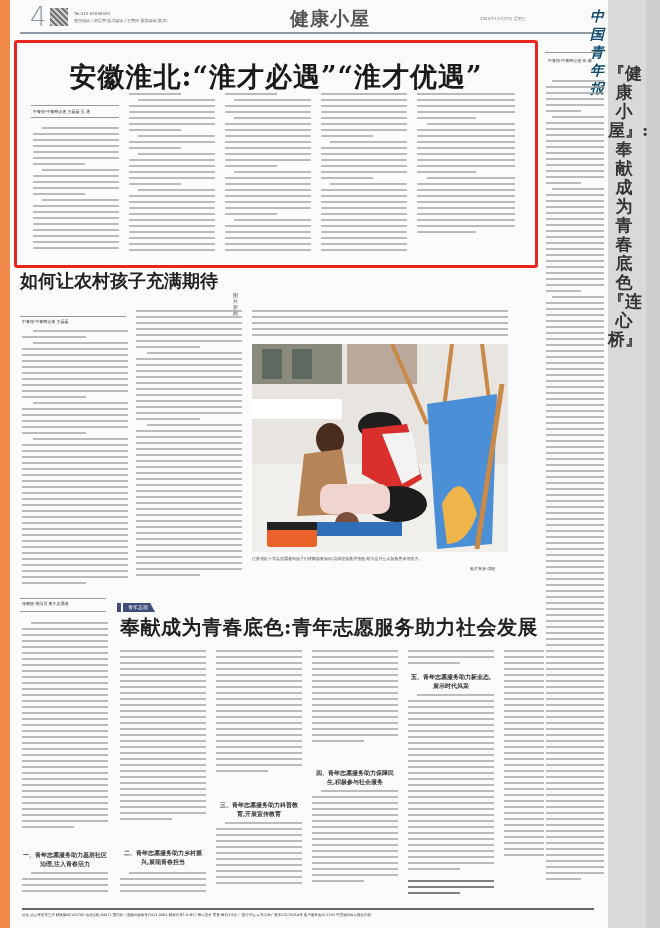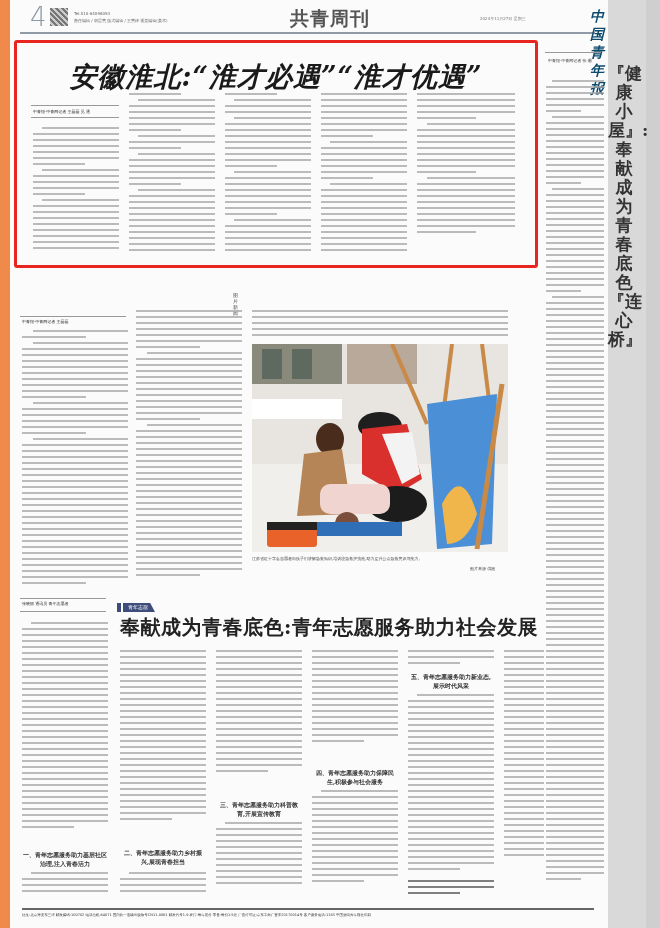--- a/index.html
+++ b/index.html
@@ -8,21 +8,21 @@
   .leftedge{position:absolute;left:0;top:0;width:10px;height:928px;background:#f08a4b;}
   .scroll{position:absolute;left:646px;top:0;width:14px;height:928px;background:#cfcfcf;}
   .mast{position:absolute;left:20px;top:4px;width:575px;height:28px;border-bottom:2px solid #8f9aa6;}
   .pgnum{position:absolute;left:10px;top:-2px;font-family:"DejaVu Sans",sans-serif;font-size:26px;color:#8d9aa7;font-weight:300;}
   .qr{position:absolute;left:30px;top:4px;width:18px;height:18px;background:repeating-linear-gradient(45deg,#777 0 2px,#ccc 2px 4px);}
   .mastmeta{position:absolute;left:54px;top:6px;font-size:4px;color:#666;line-height:7px;font-family:"DejaVu Sans",sans-serif;}
   .section{position:absolute;left:270px;top:2px;font-size:19px;font-weight:bold;color:#555;letter-spacing:1px;font-family:"DejaVu Serif",serif;}
   .date{position:absolute;left:460px;top:12px;font-size:4px;color:#777;font-family:"DejaVu Sans",sans-serif;}
   .brand{position:absolute;left:530px;top:4px;font-size:14px;color:#0c4a6e;font-style:italic;font-weight:bold;margin-left:40px;}
   .hl{position:absolute;left:14px;top:40px;width:518px;height:222px;border:3px solid #e8261f;border-radius:3px;}
-  .h1{position:absolute;left:0;width:100%;top:16px;text-align:center;font-size:27px;font-weight:bold;color:#1a1a1a;letter-spacing:1px;font-style:italic;}
+  .h1{position:absolute;left:0;width:100%;top:16px;text-align:center;font-size:27px;font-weight:bold;color:#1a1a1a;letter-spacing:1px;}
   .byline{position:absolute;font-size:4px;color:#333;font-family:"DejaVu Sans",sans-serif;}
   .rule{position:absolute;height:1px;background:#999;}
   .col{position:absolute;}
   .ln{height:2px;background:#a6a6a6;margin:0 0 4px 0;opacity:.75;}
   .ln.s{width:60%;}
   .ln.i{margin-left:10%;}
   .h2{position:absolute;left:20px;top:270px;font-size:18px;font-weight:bold;color:#222;line-height:22px;}
   .vtag{position:absolute;left:233px;top:292px;width:8px;font-size:5px;color:#555;line-height:6px;}
   .photo{position:absolute;left:252px;top:344px;width:256px;height:208px;overflow:hidden;background:#e9e5e0;}
   .caption{position:absolute;left:252px;top:556px;width:256px;font-size:4px;color:#444;font-family:"DejaVu Sans",sans-serif;}
@@ -43,21 +43,21 @@
 <div class="page"></div>
 <div class="scroll"></div>
 
 <div class="mast">
   <div class="pgnum">4</div>
   <div class="qr"></div>
   <div class="mastmeta">
     <div>Tel:010-64098093</div>
     <div>责任编辑 / 胡星慧  版式编辑 / 王慧梓  视觉编辑(美术)</div>
   </div>
-  <div class="section">共青周刊</div>
+  <div class="section">健康小屋</div>
   <div class="date">2024年11月27日 星期三</div>
   <div class="brand">中国青年报</div>
 </div>
 
 <div class="hl">
   <div class="h1">安徽淮北:“淮才必遇”“淮才优遇”</div>
   <div class="rule" style="left:14px;top:62px;width:88px;"></div>
   <div class="byline" style="left:16px;top:66px;">中青报·中青网记者 王磊磊  见 通</div>
   <div class="rule" style="left:14px;top:74px;width:88px;"></div>
   <div class="col" style="left:16px;top:84px;width:86px;">
@@ -333,20 +333,21 @@
     <div class="ln"></div>
     <div class="ln"></div>
     <div class="ln"></div>
     <div class="ln"></div>
     <div class="ln"></div>
     <div class="ln s"></div>
 </div>
 <div class="col" style="left:546px;top:80px;width:58px;height:820px;background:#fbfbfb;z-index:-1;"></div>
 
 <div class="h2">
+  <div>如何让农村孩子充满期待</div>
 </div>
 <div class="rule" style="left:20px;top:316px;width:106px;"></div>
 <div class="byline" style="left:22px;top:319px;">中青报·中青网记者 王磊磊</div>
 <div class="vtag">图片新闻</div>
 <div class="col" style="left:22px;top:330px;width:106px;">
   <div class="ln i"></div>
     <div class="ln s"></div>
     <div class="ln i"></div>
     <div class="ln"></div>
     <div class="ln"></div>

